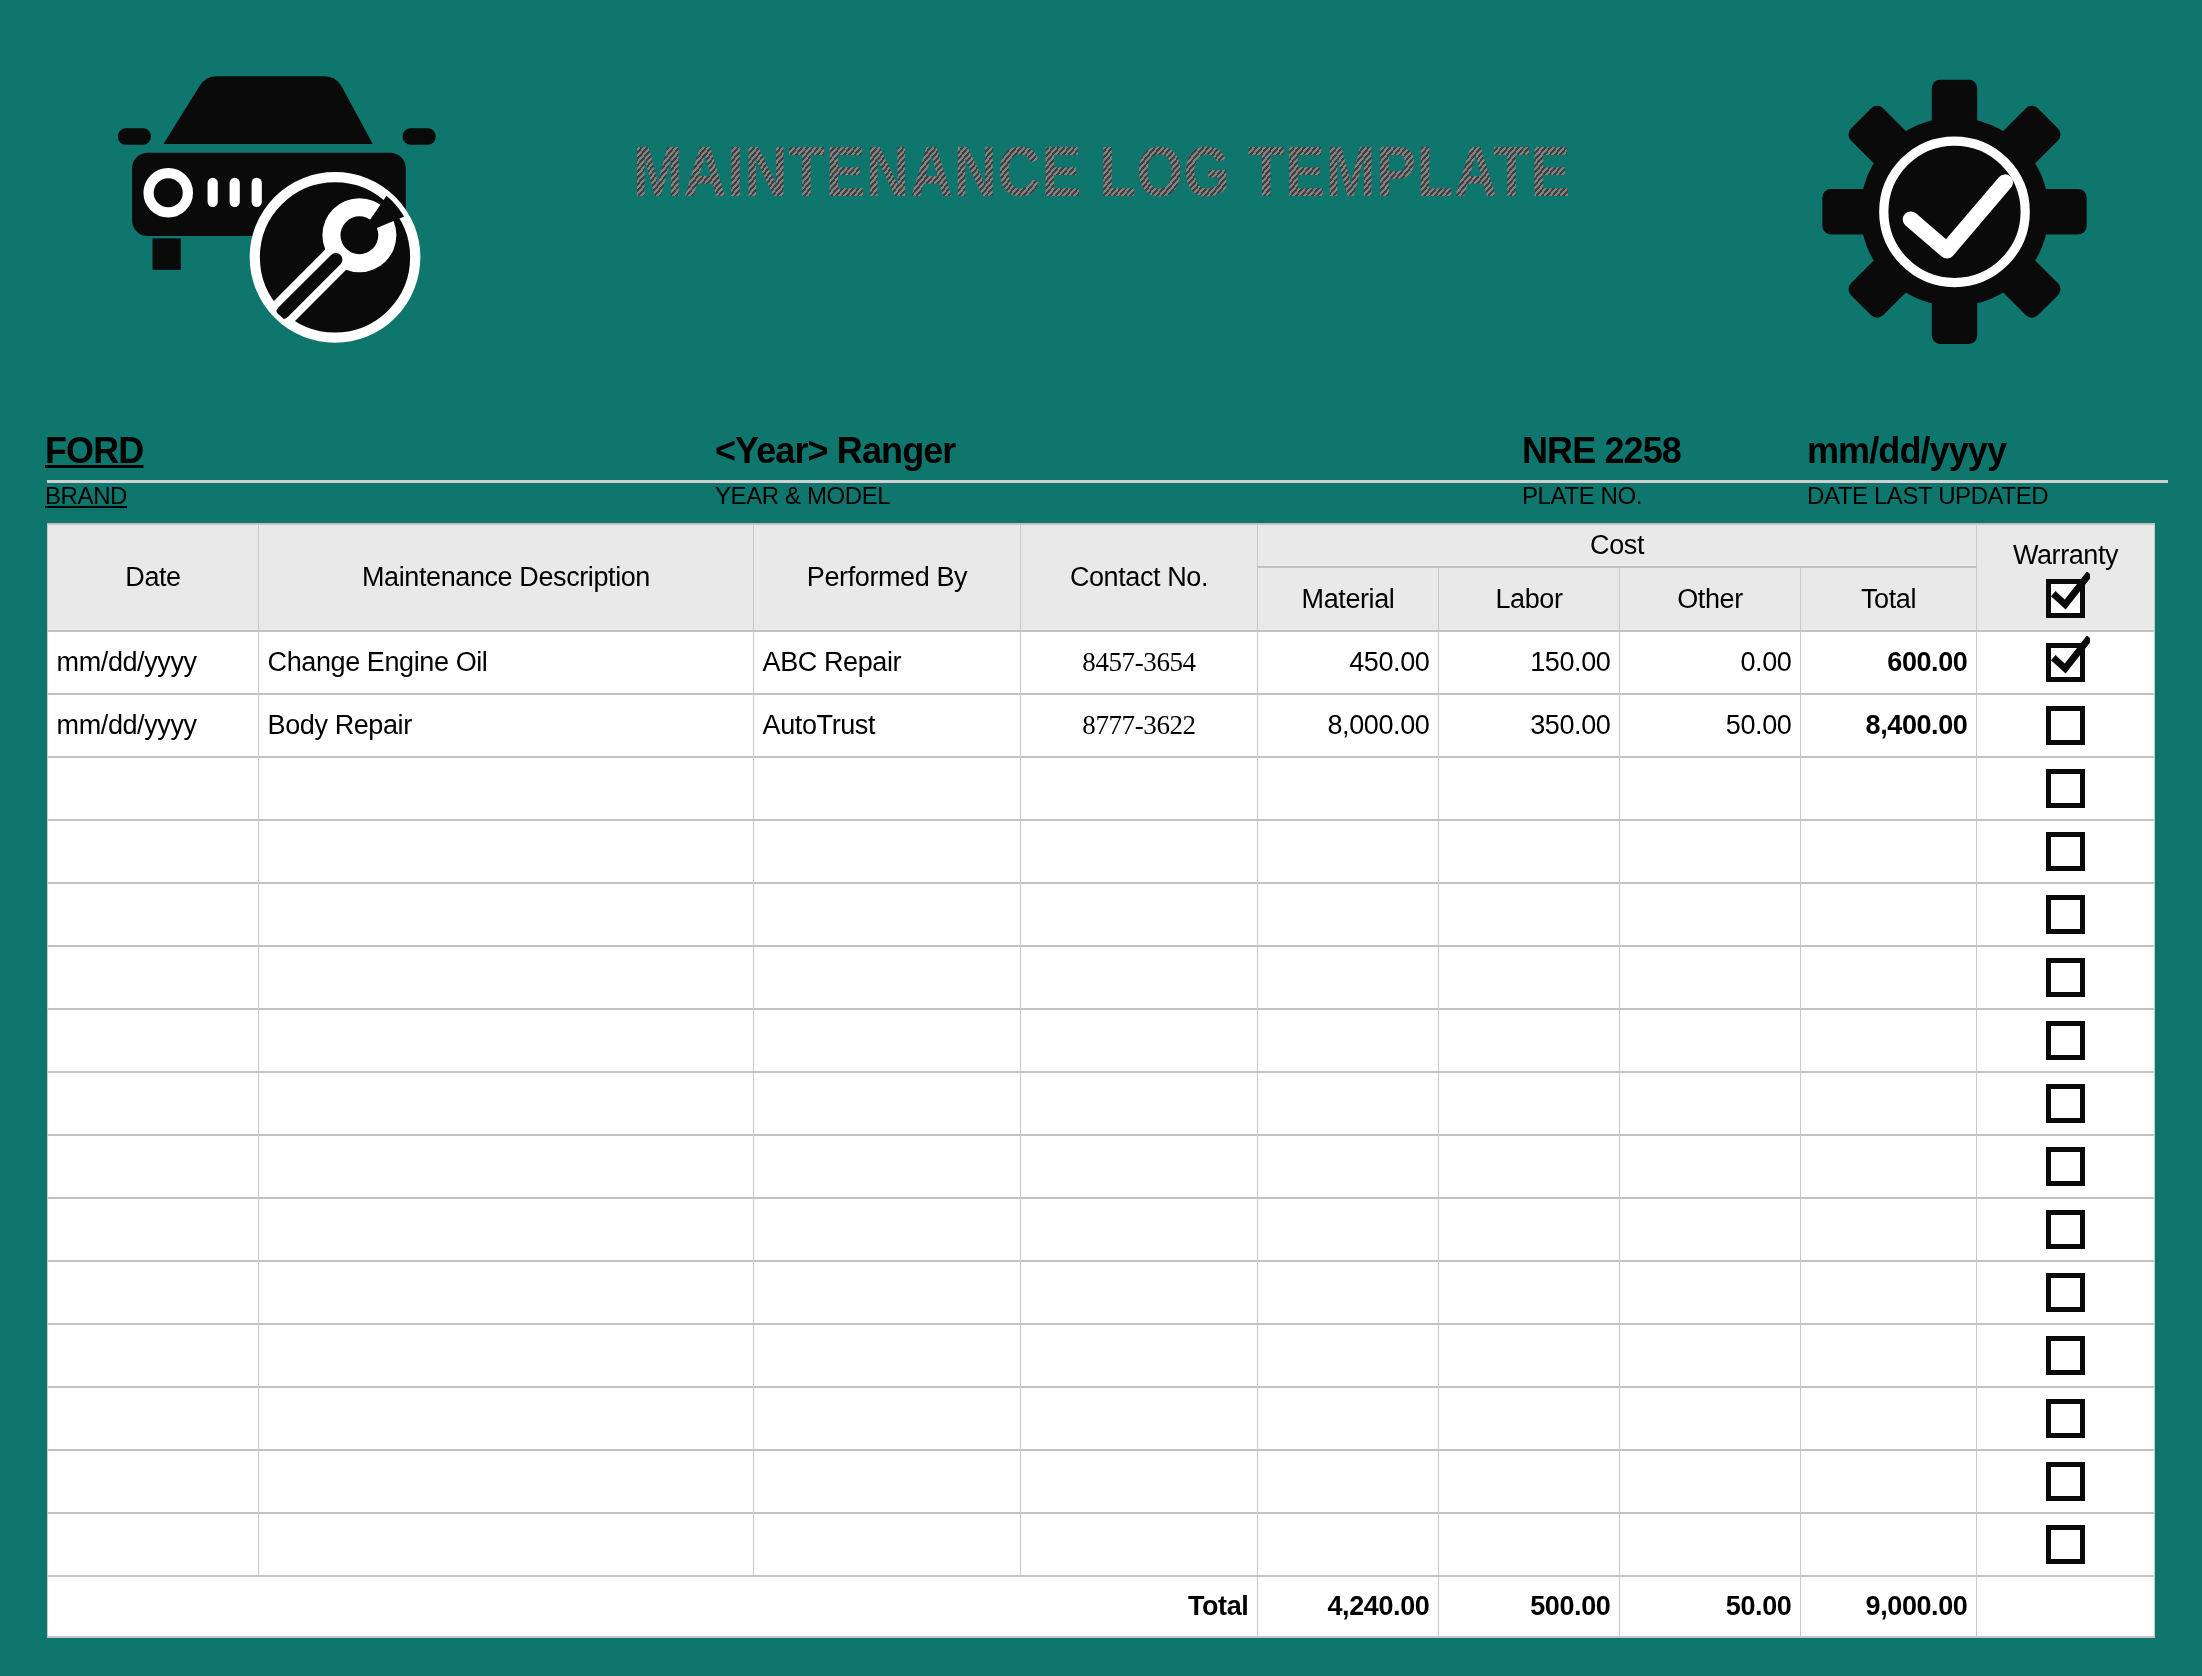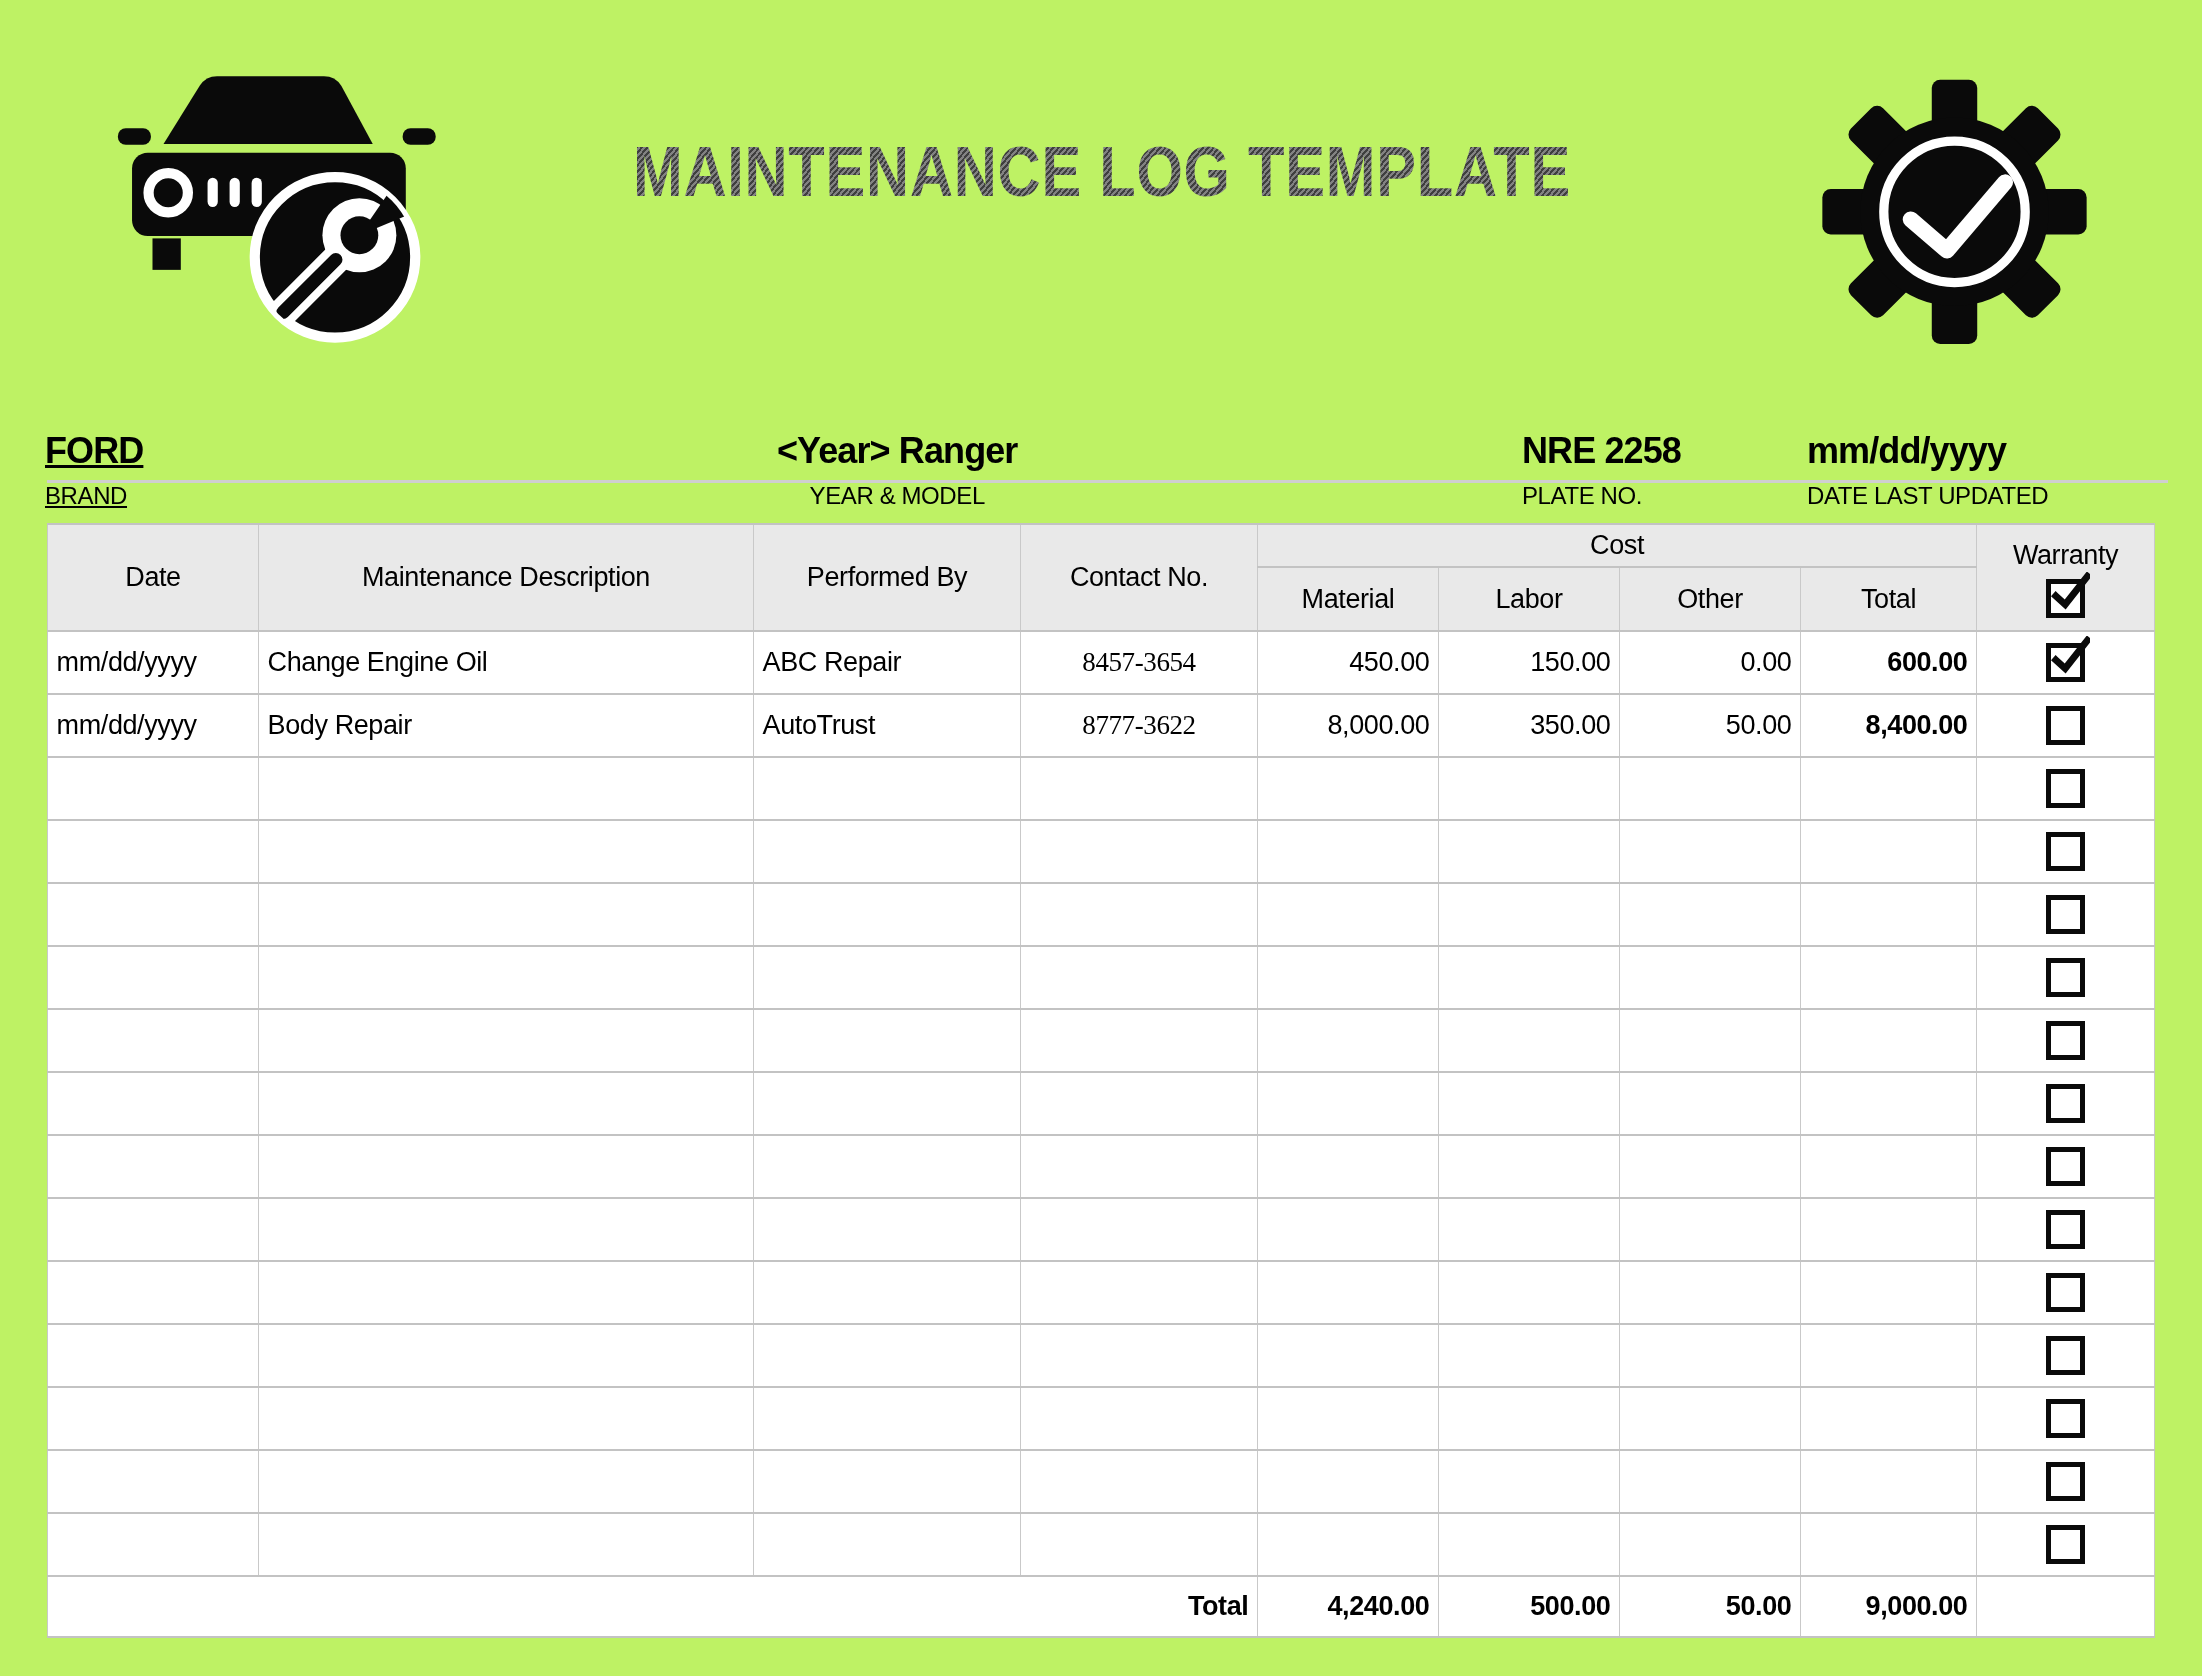--- a/index.html
+++ b/index.html
@@ -1,37 +1,37 @@
 <!DOCTYPE html>
 <html style="font-size:13.8px"><head>
 <meta charset="utf-8">
 <style>
   html,body{margin:0;padding:0;background:#fff;}
-  .page{position:relative;width:2203px;height:1677px;background:#bef264;overflow:hidden;
+  .page{position:relative;width:2203px;height:1677px;background:#0f766e;overflow:hidden;
         font-family:"Liberation Sans",sans-serif;color:#000;}
 
   
   .car-icon{position:absolute;left:99px;top:59px;width:354px;height:299px;}
   .gear-icon{position:absolute;left:1803px;top:74px;width:303px;height:279px;}
 
   .title{position:absolute;left:50%;top:131px;margin:0;white-space:nowrap;
          font-size:71px;font-weight:bold;letter-spacing:0.9px;
          transform:translateX(-50%) scaleX(0.84);color:#565656;}
   @supports ((-webkit-background-clip: text) or (background-clip: text)){
     .title{background:repeating-linear-gradient(135deg,#3f3f3f 0px,#3f3f3f 2.2px,#828282 2.2px,#828282 4.5px);
            -webkit-background-clip:text;background-clip:text;color:transparent;}
   }
 
   
   .info-divider{position:absolute;left:47px;top:480px;width:2121px;height:2.6px;background:#cfcfcf;}
   .info-field{position:absolute;top:428px;}
   .info-value{font-size:36px;font-weight:bold;line-height:45px;white-space:nowrap;
               letter-spacing:-0.9px;}
   .info-label{font-size:24px;line-height:26px;margin-top:10.3px;letter-spacing:-0.4px;}
-  .f0{left:45px;text-decoration:underline;} .f1{left:777px;text-align:center;} .f2{left:1522px;} .f3{left:1807px;}
+  .f0{left:45px;text-decoration:underline;} .f1{left:715px;} .f2{left:1522px;} .f3{left:1807px;}
 
   
   table.log{position:absolute;left:47px;top:523px;width:2105px;table-layout:fixed;
             border-collapse:collapse;font-size:27px;letter-spacing:-0.4px;}
   .log th,.log td{border-left:1.7px solid #c9c9c9;border-right:1.7px solid #c9c9c9;
                   border-top:2.6px solid #c3c3c3;border-bottom:2.6px solid #c3c3c3;
                   padding:0 8.6px;overflow:hidden;background:#fff;}
   .log thead th{background:#e9e9e9;font-weight:normal;text-align:center;}
   .log thead tr.h1{height:43px;}
   .log thead tr.h2{height:64px;}

